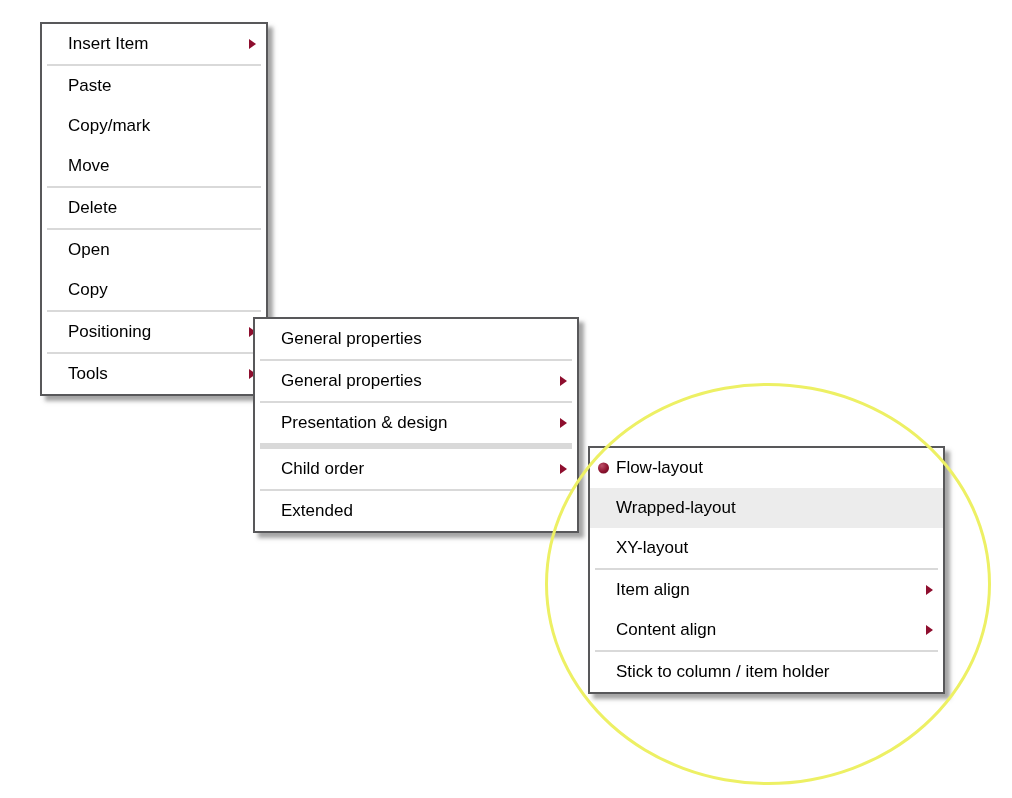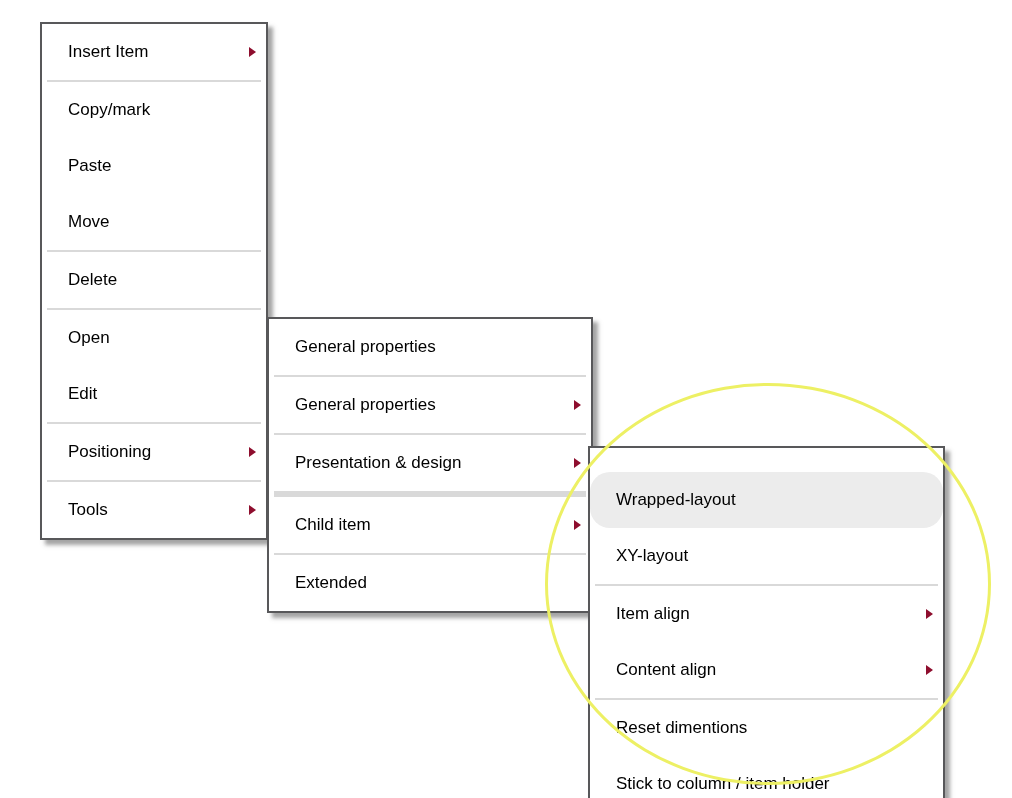--- a/index.html
+++ b/index.html
@@ -16,38 +16,37 @@
     font-family:"Liberation Sans",sans-serif;}
   .stage{position:relative;width:1012px;height:798px;background:#ffffff;}
 
   .menu{
     position:absolute;
     background:var(--menu-bg);
     border:2px solid var(--menu-border);
     box-shadow:5px 5px 4px rgba(90,90,90,0.55);
   }
   #menu-context{left:40px;top:22px;width:228px;z-index:1;}
-  #menu-properties{left:267px;top:317px;width:326px;z-index:2;}
+  #menu-properties{left:253px;top:317px;width:326px;z-index:2;}
   #menu-positioning{left:588px;top:446px;width:357px;z-index:3;}
 
   .row{
     position:relative;
-    height:56px;
+    height:40px;
     display:flex;
     align-items:center;
     padding-left:26px;
     padding-right:14px;
     font-size:17px;
     color:var(--text);
     white-space:nowrap;
     cursor:default;
     background:transparent;
-    border-radius:20px;
   }
-  .row.highlight{background:var(--highlight);margin-top:24px;}
+  .row.highlight{background:var(--highlight);}
 
   .sep{height:2px;background:var(--separator);margin:0 5px;}
 
   .arrow{
     position:absolute;
     right:10px;
     top:50%;
     transform:translateY(-50%);
     width:0;height:0;
     border-left:7px solid var(--accent);
@@ -79,38 +78,38 @@
 
 <div class="stage">
 
   <div class="menu" id="menu-context">
     <div class="row">
       <span>Insert Item</span>
       <span class="arrow"></span>
     </div>
     <div class="sep"></div>
     <div class="row">
-      <span>Copy/mark</span>
+      <span>Paste</span>
     </div>
     <div class="row">
-      <span>Paste</span>
+      <span>Copy/mark</span>
     </div>
     <div class="row">
       <span>Move</span>
     </div>
     <div class="sep"></div>
     <div class="row">
       <span>Delete</span>
     </div>
     <div class="sep"></div>
     <div class="row">
       <span>Open</span>
     </div>
     <div class="row">
-      <span>Edit</span>
+      <span>Copy</span>
     </div>
     <div class="sep"></div>
     <div class="row">
       <span>Positioning</span>
       <span class="arrow"></span>
     </div>
     <div class="sep"></div>
     <div class="row">
       <span>Tools</span>
       <span class="arrow"></span>
@@ -128,49 +127,50 @@
     </div>
     <div class="sep"></div>
     <div class="row">
       <span>Presentation &amp; design</span>
       <span class="arrow"></span>
     </div>
     <div class="sep"></div>
     <div class="sep"></div>
     <div class="sep"></div>
     <div class="row">
-      <span>Child item</span>
+      <span>Child order</span>
       <span class="arrow"></span>
     </div>
     <div class="sep"></div>
     <div class="row">
       <span>Extended</span>
     </div>
   </div>
 
   <div class="menu" id="menu-positioning">
+    <div class="row">
+      <span class="bullet"></span>
+      <span>Flow-layout</span>
+    </div>
     <div class="row highlight">
       <span>Wrapped-layout</span>
     </div>
     <div class="row">
       <span>XY-layout</span>
     </div>
     <div class="sep"></div>
     <div class="row">
       <span>Item align</span>
       <span class="arrow"></span>
     </div>
     <div class="row">
       <span>Content align</span>
       <span class="arrow"></span>
     </div>
     <div class="sep"></div>
     <div class="row">
-      <span>Reset dimentions</span>
-    </div>
-    <div class="row">
       <span>Stick to column / item holder</span>
     </div>
   </div>
 
   <div class="ellipse-annotation"></div>
 
 </div>
 
 </body></html>

